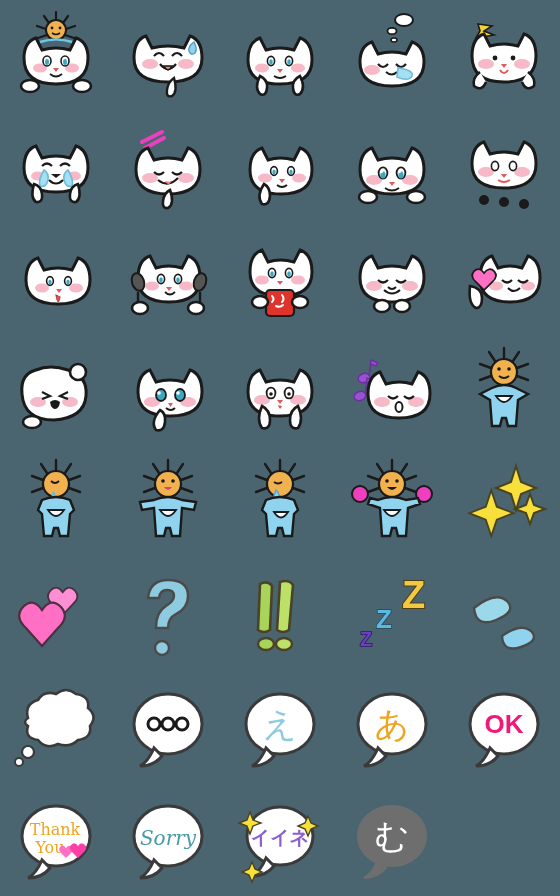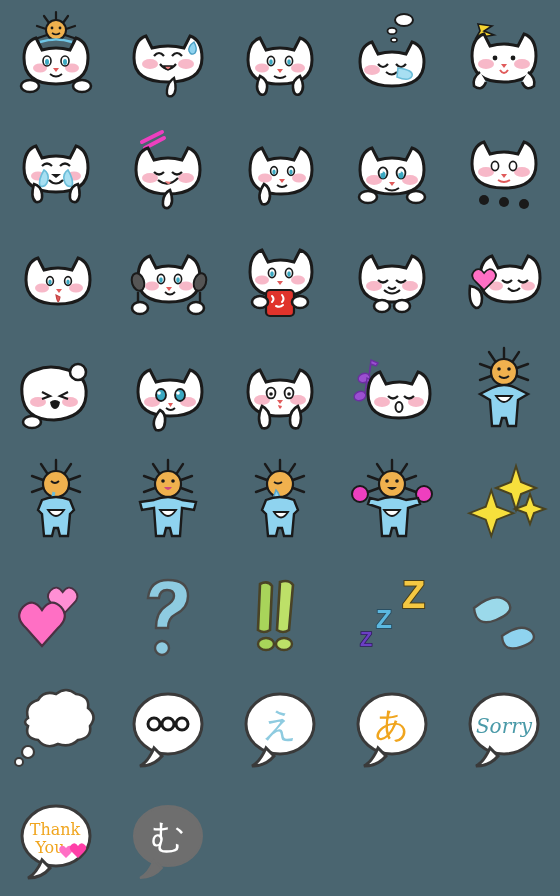--- a/index.html
+++ b/index.html
@@ -553,43 +553,62 @@
 
 <div class="cell">
 <svg class="art" viewBox="0 0 100 100">
 <ellipse cx="50" cy="46" rx="34" ry="30" fill="#fff" stroke="#3a3a3a" stroke-width="3"></ellipse>
 <path d="M36 70 q-6 14 -14 18 q14 0 22 -10Z" fill="#fff" stroke="#3a3a3a" stroke-width="3"></path>
 <text x="50" y="48" text-anchor="middle" dominant-baseline="middle" font-family="'DejaVu Sans', sans-serif" font-size="34" fill="#f0a51e">あ</text>
 </svg>
 <span class="lbl">Speech bubble with hiragana a</span>
 </div>
 
-
 <div class="cell">
 <svg class="art" viewBox="0 0 100 100">
 <ellipse cx="50" cy="46" rx="34" ry="30" fill="#fff" stroke="#3a3a3a" stroke-width="3"></ellipse>
 <path d="M36 70 q-6 14 -14 18 q14 0 22 -10Z" fill="#fff" stroke="#3a3a3a" stroke-width="3"></path>
-<text x="50" y="49" text-anchor="middle" dominant-baseline="middle" font-family="'DejaVu Serif', serif" font-style="italic" font-size="20" fill="#4a9aa8">Sorry</text>
-</svg>
-<span class="lbl">Speech bubble with Sorry</span>
+<text x="50" y="48" text-anchor="middle" dominant-baseline="middle" font-family="'Liberation Sans', sans-serif" font-size="26" font-weight="bold" fill="#f0197a">OK</text>
+</svg>
+<span class="lbl">Speech bubble with OK</span>
 </div>
 
 <div class="cell">
 <svg class="art" viewBox="0 0 100 100">
 <ellipse cx="50" cy="46" rx="34" ry="30" fill="#fff" stroke="#3a3a3a" stroke-width="3"></ellipse>
 <path d="M36 70 q-6 14 -14 18 q14 0 22 -10Z" fill="#fff" stroke="#3a3a3a" stroke-width="3"></path>
 <text x="49" y="40" text-anchor="middle" dominant-baseline="middle" font-family="'DejaVu Serif', serif" font-size="16" fill="#f0a51e">Thank</text>
 <text x="44" y="58" text-anchor="middle" dominant-baseline="middle" font-family="'DejaVu Serif', serif" font-size="16" fill="#f0a51e">You</text>
 <path d="M60 58 q-3 -4 -6 -1 q-2 3 1 6 l5 5 l5 -5 q3 -3 1 -6 q-3 -3 -6 1Z" fill="#ff6fc4"></path>
 <path d="M72 56 q-3 -5 -7 -1 q-3 3 1 7 l6 6 l6 -6 q4 -4 1 -7 q-4 -4 -7 1Z" fill="#ff3fa8"></path>
 <text x="50" y="95" text-anchor="middle" font-size="0.1" fill="none">Thank You</text>
 </svg>
 <span class="lbl">Speech bubble with Thank You and hearts</span>
 </div>
 
+<div class="cell">
+<svg class="art" viewBox="0 0 100 100">
+<ellipse cx="50" cy="46" rx="34" ry="30" fill="#fff" stroke="#3a3a3a" stroke-width="3"></ellipse>
+<path d="M36 70 q-6 14 -14 18 q14 0 22 -10Z" fill="#fff" stroke="#3a3a3a" stroke-width="3"></path>
+<text x="50" y="49" text-anchor="middle" dominant-baseline="middle" font-family="'DejaVu Serif', serif" font-style="italic" font-size="20" fill="#4a9aa8">Sorry</text>
+</svg>
+<span class="lbl">Speech bubble with Sorry</span>
+</div>
+
+<div class="cell">
+<svg class="art" viewBox="0 0 100 100">
+<ellipse cx="50" cy="46" rx="33" ry="29" fill="#fff" stroke="#3a3a3a" stroke-width="3"></ellipse>
+<path d="M36 68 q-6 14 -14 18 q14 0 22 -10Z" fill="#fff" stroke="#3a3a3a" stroke-width="3"></path>
+<text x="50" y="48" text-anchor="middle" dominant-baseline="middle" font-family="'DejaVu Sans', sans-serif" font-size="19" font-weight="bold" fill="#8a5fd1">イイネ</text>
+<path d="M20 22 L23 30 L31 33 L23 36 L20 44 L17 36 L9 33 L17 30Z" fill="#f7e03c" stroke="#4a4320" stroke-width="1.4"></path>
+<path d="M78 26 L81 33 L88 36 L81 39 L78 46 L75 39 L68 36 L75 33Z" fill="#f7e03c" stroke="#4a4320" stroke-width="1.4"></path>
+<path d="M22 72 L25 79 L32 82 L25 85 L22 92 L19 85 L12 82 L19 79Z" fill="#f7e03c" stroke="#4a4320" stroke-width="1.4"></path>
+</svg>
+<span class="lbl">Speech bubble with katakana iine and sparkles</span>
+</div>
 
 <div class="cell">
 <svg class="art" viewBox="0 0 100 100">
 <ellipse cx="50" cy="46" rx="34" ry="30" fill="#6e6e6e" stroke="#6e6e6e" stroke-width="2"></ellipse>
 <path d="M36 70 q-6 14 -14 18 q14 0 22 -10Z" fill="#6e6e6e" stroke="#6e6e6e" stroke-width="2"></path>
 <text x="50" y="48" text-anchor="middle" dominant-baseline="middle" font-family="'DejaVu Sans', sans-serif" font-size="34" fill="#ffffff">む</text>
 </svg>
 <span class="lbl">Gray speech bubble with hiragana mu</span>
 </div>
 

